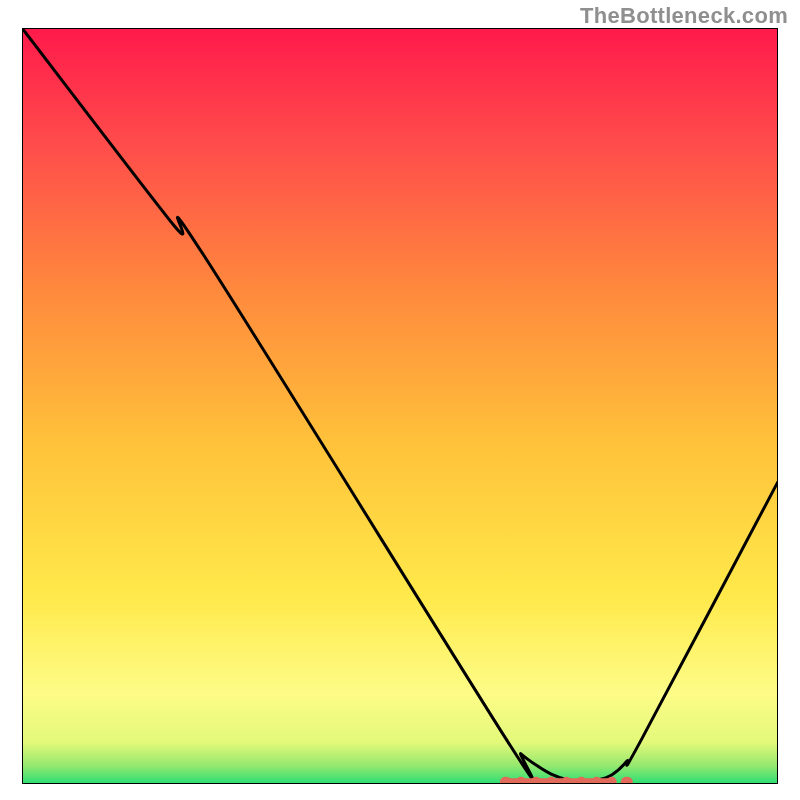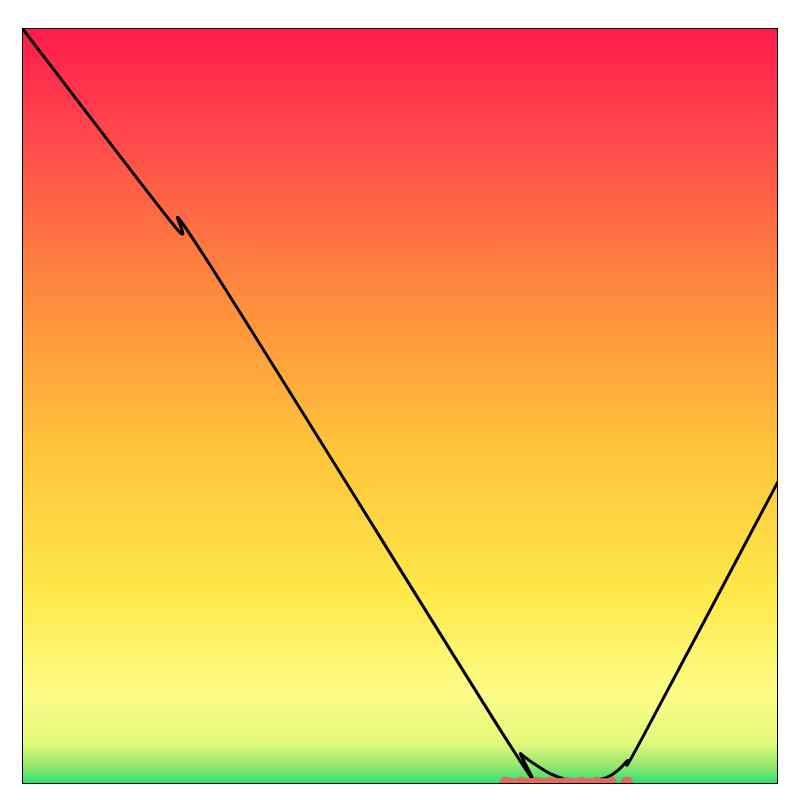--- a/index.html
+++ b/index.html
@@ -33,20 +33,21 @@
     height: 756px;
   }
   .plot-area svg {
     display: block;
   }
 </style>
 </head>
 <body>
 
 <div class="container">
+  <div class="source-label">TheBottleneck.com</div>
 
   <div class="plot-area">
     <svg id="chart-svg" width="756" height="756" viewBox="0 0 756 756">
       <defs>
         <linearGradient id="bg-grad" x1="0" y1="0" x2="0" y2="1">
             <stop offset="0%" stop-color="#ff1a4b"></stop>
             <stop offset="15%" stop-color="#ff4b4b"></stop>
             <stop offset="35%" stop-color="#ff8a3d"></stop>
             <stop offset="55.00000000000001%" stop-color="#ffc23a"></stop>
             <stop offset="75%" stop-color="#ffe94a"></stop>

